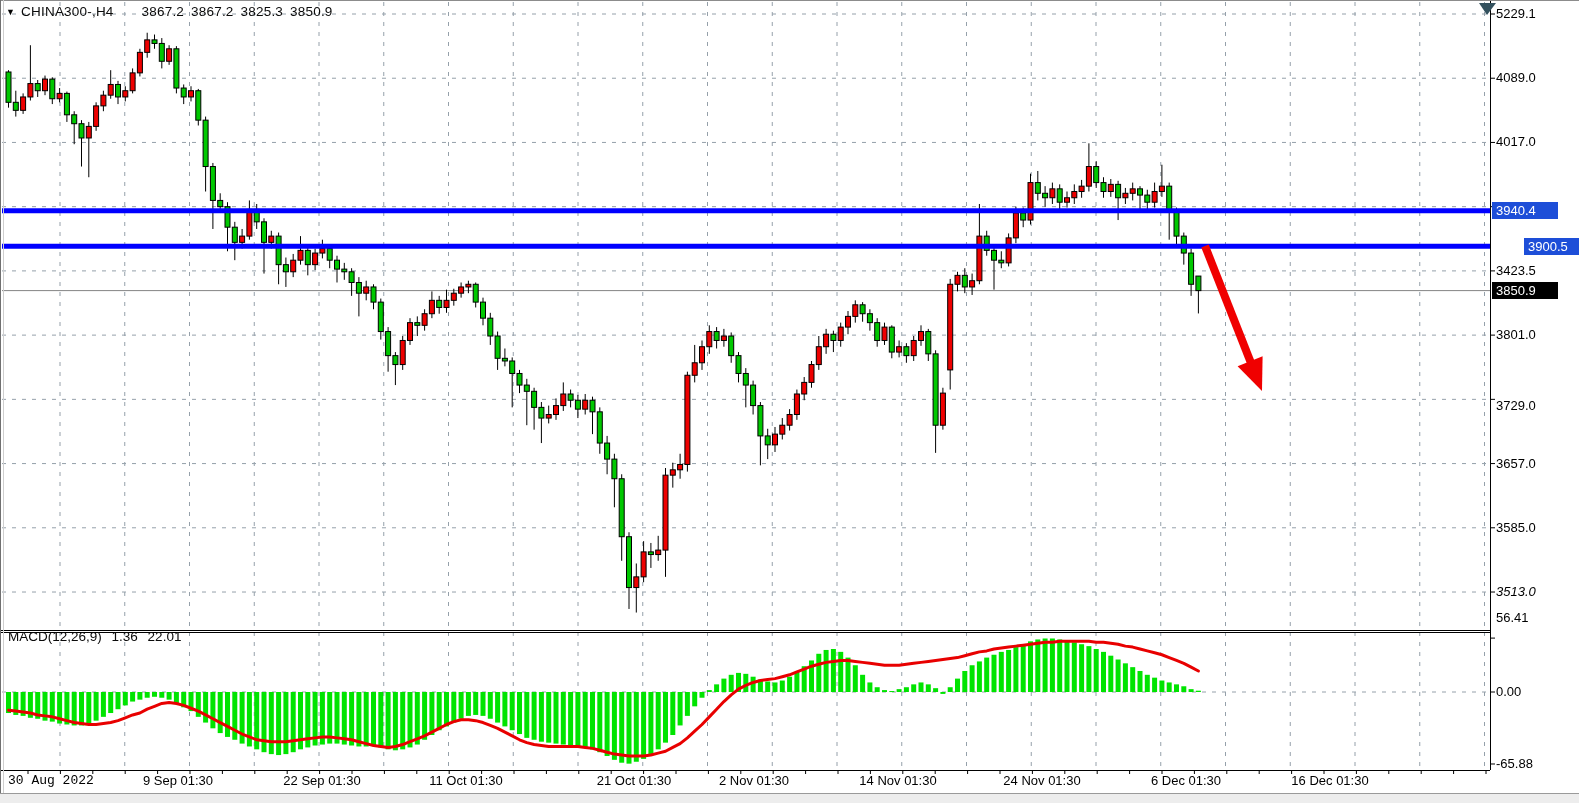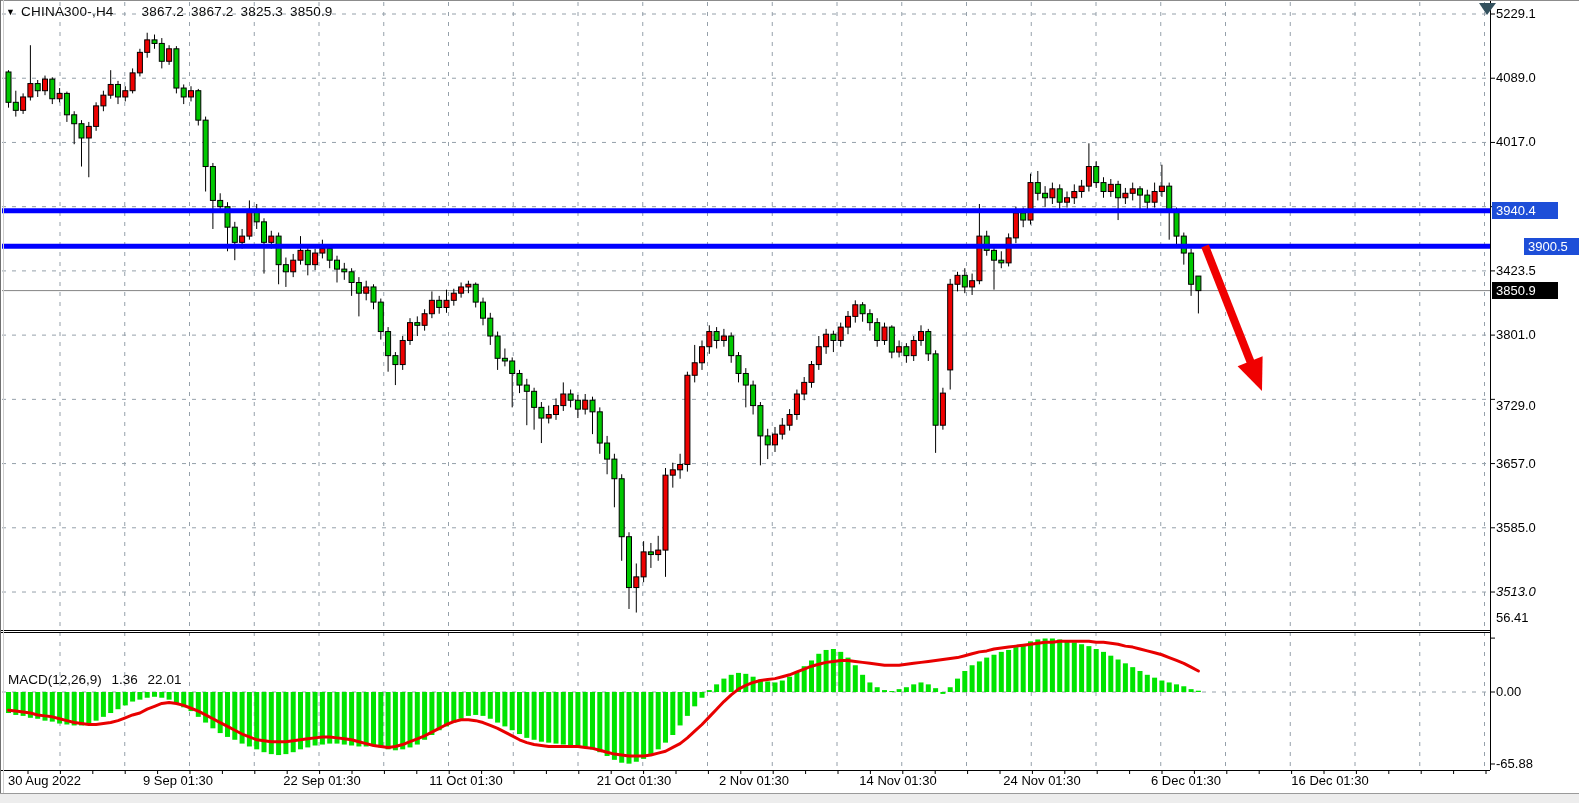--- a/index.html
+++ b/index.html
@@ -9,21 +9,21 @@
   }
   #chart-svg{position:absolute;left:0;top:0;z-index:1;}
   .chart-title{
     position:absolute;left:6px;top:4px;z-index:5;display:flex;align-items:center;
     font-size:13.5px;color:#0a0a0a;letter-spacing:.2px;white-space:nowrap;
   }
   .chart-title .dd{font-size:9px;margin-right:6px;color:#000;}
   .chart-title .sym{margin-right:28px;}
   .chart-title span.v{margin-right:7px;}
   .macd-title{
-    position:absolute;left:8px;top:672px;z-index:5;font-size:13.5px;color:#0a0a0a;
+    position:absolute;left:8px;top:629px;z-index:5;font-size:13.5px;color:#0a0a0a;
     white-space:nowrap;
   }
   .macd-title span{margin-right:6px;}
   #price-axis,#time-axis{position:absolute;left:0;top:0;z-index:3;}
   .ax-label{
     position:absolute;left:1496px;font-size:13px;color:#000;white-space:nowrap;
     line-height:16px;
   }
   .t-label{
     position:absolute;top:773px;font-size:13px;color:#000;white-space:nowrap;line-height:15px;
@@ -688,21 +688,21 @@
       <div class="ax-label" style="top: 327.12px;">3801.0</div>
       <div class="ax-label" style="top: 391.344px; margin-top: 7px;">3729.0</div>
       <div class="ax-label" style="top: 455.568px;">3657.0</div>
       <div class="ax-label" style="top: 519.792px;">3585.0</div>
       <div class="ax-label" style="top: 584.016px; font-style: italic;">3513.0</div>
       <div class="ax-label" style="top: 610px;">56.41</div>
       <div class="ax-label" style="top: 684px;">0.00</div>
       <div class="ax-label" style="top: 755.997px;">-65.88</div>
     </div>
   <div id="time-axis">
-      <div class="t-label" style="left: 8px;">30 Aug 2022</div>
+      <div class="t-label" style="left: 8px; font-family: Liberation Mono, monospace;">30 Aug 2022</div>
       <div class="t-label" style="left: 178px; transform: translateX(-50%);">9 Sep 01:30</div>
       <div class="t-label" style="left: 322px; transform: translateX(-50%);">22 Sep 01:30</div>
       <div class="t-label" style="left: 466px; transform: translateX(-50%);">11 Oct 01:30</div>
       <div class="t-label" style="left: 610px; transform: translateX(-50%); margin-left: 24px;">21 Oct 01:30</div>
       <div class="t-label" style="left: 754px; transform: translateX(-50%);">2 Nov 01:30</div>
       <div class="t-label" style="left: 898px; transform: translateX(-50%);">14 Nov 01:30</div>
       <div class="t-label" style="left: 1042px; transform: translateX(-50%);">24 Nov 01:30</div>
       <div class="t-label" style="left: 1186px; transform: translateX(-50%);">6 Dec 01:30</div>
       <div class="t-label" style="left: 1330px; transform: translateX(-50%);">16 Dec 01:30</div>
     </div>

